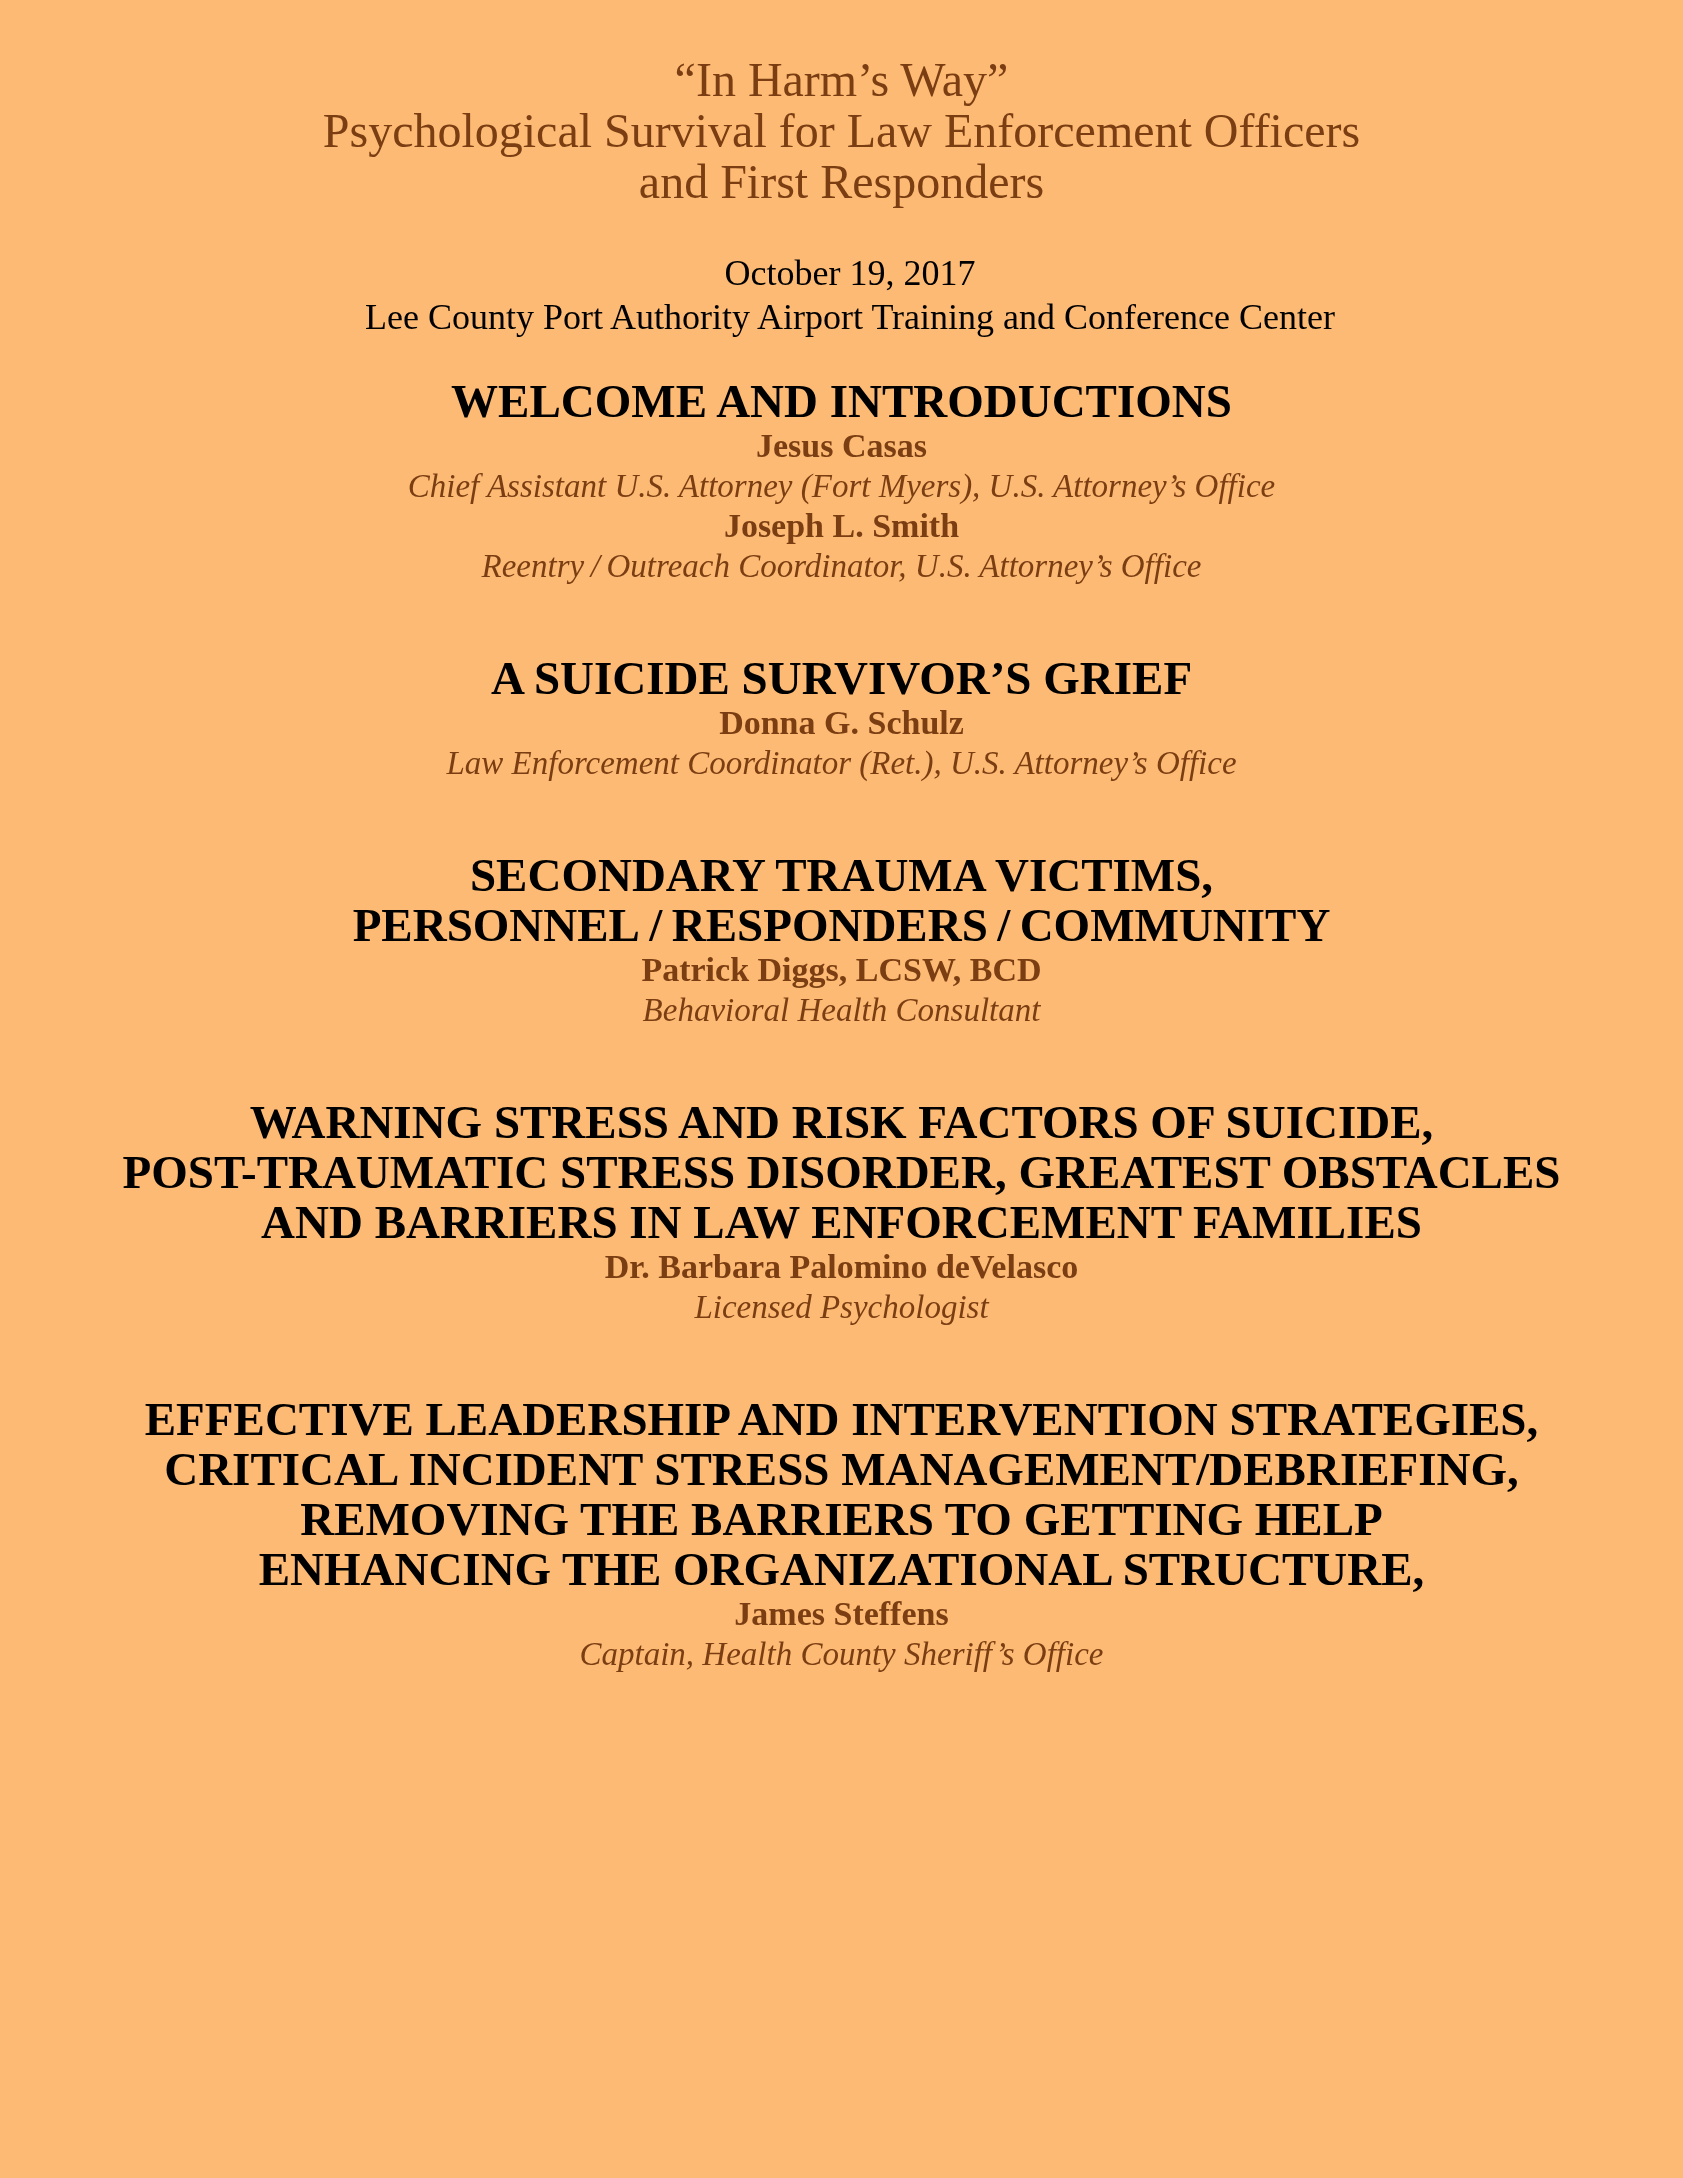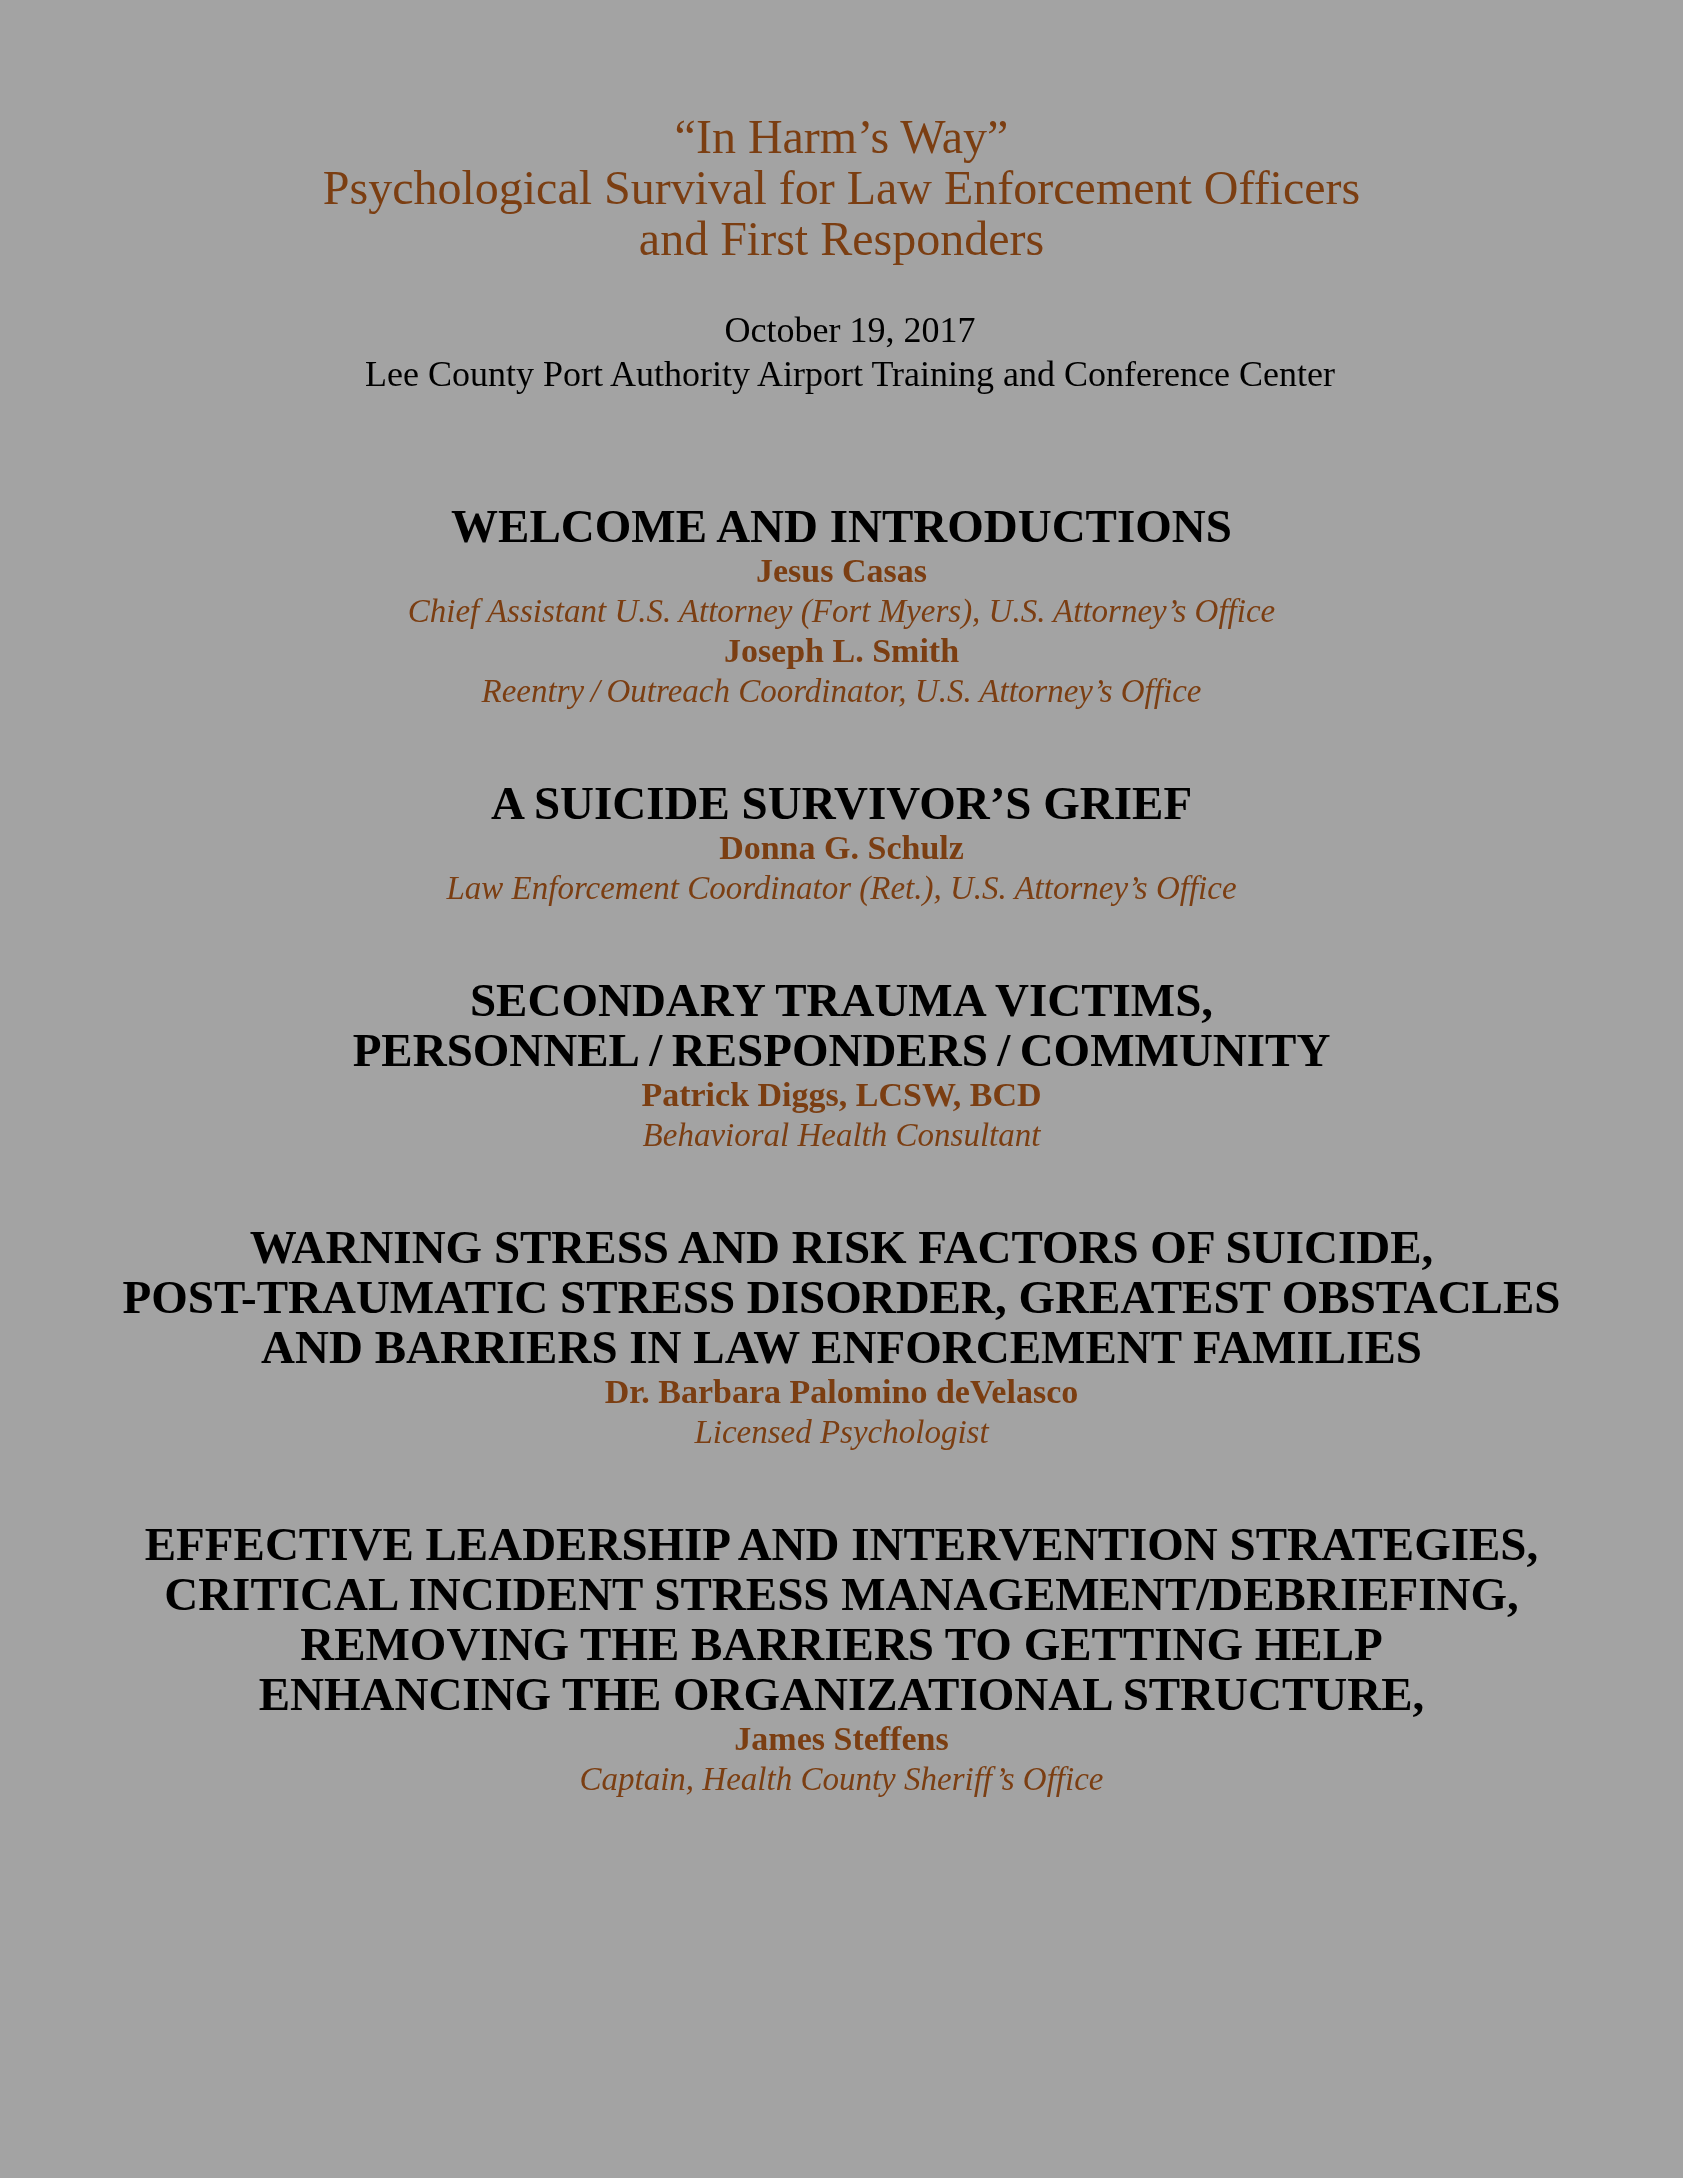--- a/index.html
+++ b/index.html
@@ -4,25 +4,25 @@
 <style>
   html, body {
     margin: 0;
     padding: 0;
     background: #ffffff;
   }
   .page {
     position: relative;
     width: 1683px;
     height: 2178px;
-    background: #a3a3a3;
+    background: #fdba74;
     font-family: "Liberation Serif", "DejaVu Serif", serif;
     color: #000000;
     box-sizing: border-box;
-    padding-top: 111px;
+    padding-top: 54px;
     text-align: center;
     overflow: hidden;
   }
   .title-line {
     font-size: 48px;
     line-height: 51px;
     color: #7B3E12;
     white-space: nowrap;
   }
   .date-block {
@@ -35,21 +35,21 @@
     color: #000000;
     white-space: nowrap;
   }
   .sessions {
     margin-top: 0;
   }
   .session {
     margin-top: 67px;
   }
   .session:first-child {
-    margin-top: 105px;
+    margin-top: 37px;
   }
   .heading-line {
     font-size: 47px;
     line-height: 50px;
     font-weight: bold;
     color: #000000;
     white-space: nowrap;
   }
   .speaker-name {
     font-size: 34px;

